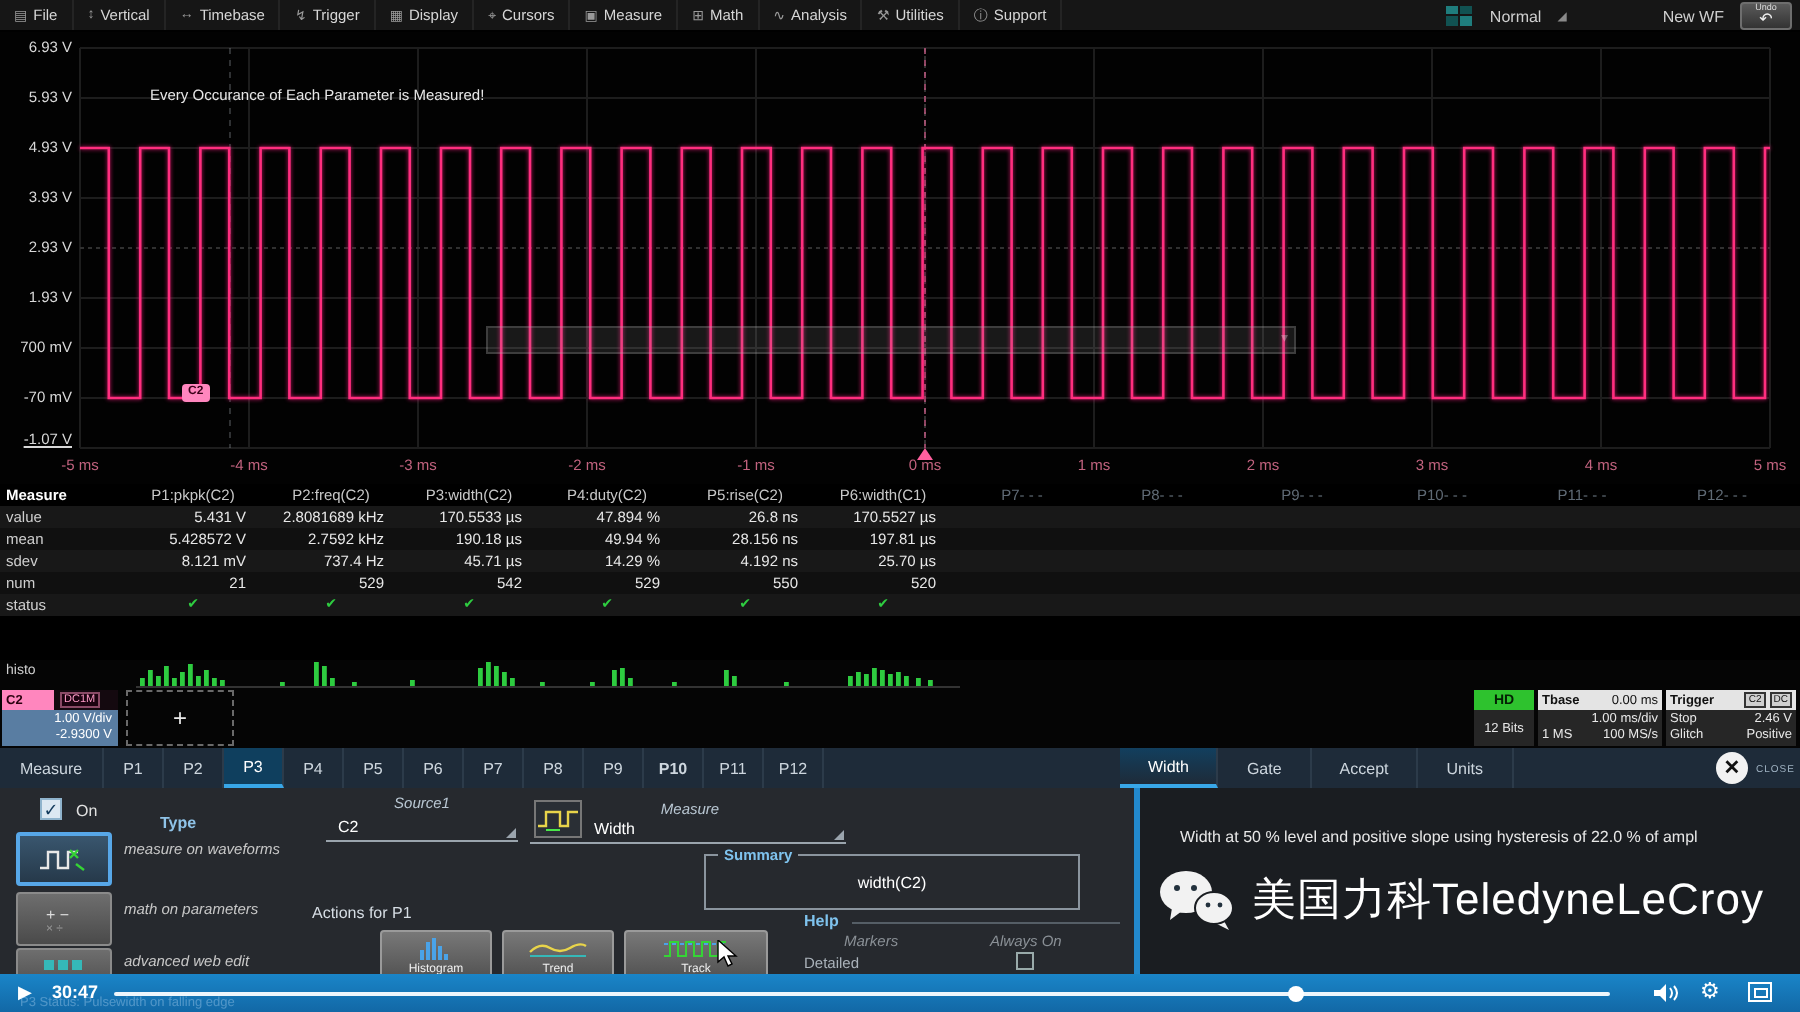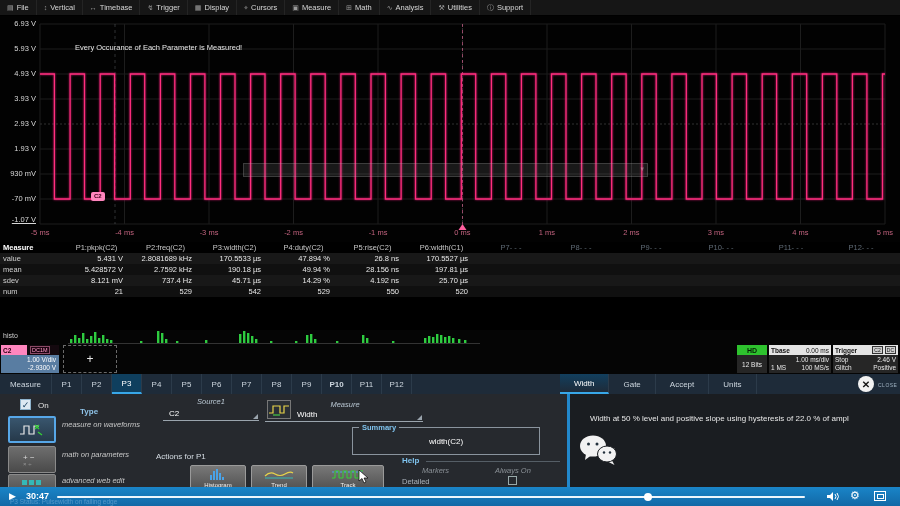--- a/index.html
+++ b/index.html
@@ -183,20 +183,35 @@
         <span class="menu-item"><span class="mi-icon">↔</span>Timebase</span>
         <span class="menu-item"><span class="mi-icon">↯</span>Trigger</span>
         <span class="menu-item"><span class="mi-icon">▦</span>Display</span>
         <span class="menu-item"><span class="mi-icon">⌖</span>Cursors</span>
         <span class="menu-item"><span class="mi-icon">▣</span>Measure</span>
         <span class="menu-item"><span class="mi-icon">⊞</span>Math</span>
         <span class="menu-item"><span class="mi-icon">∿</span>Analysis</span>
         <span class="menu-item"><span class="mi-icon">⚒</span>Utilities</span>
         <span class="menu-item"><span class="mi-icon">ⓘ</span>Support</span>
       </div>
+    <div id="menu-right">
+      <div id="layout-icon">
+          <div></div>
+          <div></div>
+          <div></div>
+          <div></div>
+        </div>
+      <span id="mode-label">Normal</span>
+      <span class="tiny-caret">◢</span>
+      <span id="newwf-label">New WF</span>
+      <div id="undo-btn">
+        <span class="u-lab">Undo</span>
+        <span class="u-arrow">↶</span>
+      </div>
+    </div>
   </div>
 
   <div id="wf-area">
     <svg id="wf-svg" width="900" height="226">
         <line x1="40" y1="8" x2="40" y2="208" stroke="#1d1d1d" stroke-width="1"></line>
         <line x1="124.5" y1="8" x2="124.5" y2="208" stroke="#1d1d1d" stroke-width="1"></line>
         <line x1="209" y1="8" x2="209" y2="208" stroke="#1d1d1d" stroke-width="1"></line>
         <line x1="293.5" y1="8" x2="293.5" y2="208" stroke="#1d1d1d" stroke-width="1"></line>
         <line x1="378" y1="8" x2="378" y2="208" stroke="#1d1d1d" stroke-width="1"></line>
         <line x1="462.5" y1="8" x2="462.5" y2="208" stroke="#303030" stroke-width="1" stroke-dasharray="2 2"></line>
@@ -222,21 +237,21 @@
     <div id="wf-annotation">Every Occurance of Each Parameter is Measured!</div>
     <div id="c2-badge">C2</div>
     <div id="ghost-dropdown"></div>
     <div id="yticks">
         <div class="ytick" style="top: 3px; left: 2px;">6.93 V</div>
         <div class="ytick" style="top: 28px; left: 2px;">5.93 V</div>
         <div class="ytick" style="top: 53px; left: 2px;">4.93 V</div>
         <div class="ytick" style="top: 78px; left: 2px;">3.93 V</div>
         <div class="ytick" style="top: 103px; left: 2px;">2.93 V</div>
         <div class="ytick" style="top: 128px; left: 2px;">1.93 V</div>
-        <div class="ytick" style="top: 153px; left: 2px;">930 mV</div>
+        <div class="ytick" style="top: 153px; left: 2px;">700 mV</div>
         <div class="ytick" style="top: 178px; left: 2px;">-70 mV</div>
         <div class="ytick" style="top: 199px; left: 2px; text-decoration: underline;">-1.07 V</div>
       </div>
     <div id="xticks">
         <div class="xtick" style="left: 25px; top: 212px;">-5 ms</div>
         <div class="xtick" style="left: 109.5px; top: 212px;">-4 ms</div>
         <div class="xtick" style="left: 194px; top: 212px;">-3 ms</div>
         <div class="xtick" style="left: 278.5px; top: 212px;">-2 ms</div>
         <div class="xtick" style="left: 363px; top: 212px;">-1 ms</div>
         <div class="xtick" style="left: 447.5px; top: 212px;">0 ms</div>
@@ -316,20 +331,35 @@
         <div class="mcell val" style="width: 69px;">542</div>
         <div class="mcell val" style="width: 69px;">529</div>
         <div class="mcell val" style="width: 69px;">550</div>
         <div class="mcell val" style="width: 69px;">520</div>
         <div class="mcell val" style="width: 70px;"></div>
         <div class="mcell val" style="width: 70px;"></div>
         <div class="mcell val" style="width: 70px;"></div>
         <div class="mcell val" style="width: 70px;"></div>
         <div class="mcell val" style="width: 70px;"></div>
         <div class="mcell val" style="width: 70px;"></div>
+      </div>
+      <div class="mrow">
+        <div class="mcell lab" style="width: 62px;">status</div>
+        <div class="mcell stat" style="width: 69px;">✔</div>
+        <div class="mcell stat" style="width: 69px;">✔</div>
+        <div class="mcell stat" style="width: 69px;">✔</div>
+        <div class="mcell stat" style="width: 69px;">✔</div>
+        <div class="mcell stat" style="width: 69px;">✔</div>
+        <div class="mcell stat" style="width: 69px;">✔</div>
+        <div class="mcell stat" style="width: 70px;"></div>
+        <div class="mcell stat" style="width: 70px;"></div>
+        <div class="mcell stat" style="width: 70px;"></div>
+        <div class="mcell stat" style="width: 70px;"></div>
+        <div class="mcell stat" style="width: 70px;"></div>
+        <div class="mcell stat" style="width: 70px;"></div>
       </div>
     </div>
 
   <div id="histo-row">
     <span id="histo-label">histo</span>
     <svg id="histo-svg" width="900" height="15">
         <line x1="68" y1="13.5" x2="480" y2="13.5" stroke="#333"></line>
         <rect x="70" y="9" width="2.4" height="4" fill="#2ecc40"></rect>
         <rect x="74" y="5" width="2.4" height="8" fill="#2ecc40"></rect>
         <rect x="78" y="8" width="2.4" height="5" fill="#2ecc40"></rect>
@@ -549,20 +579,21 @@
         <ellipse cx="15" cy="12" rx="13" ry="10.5" fill="#f2f2f2"></ellipse>
         <polygon points="8,20 7,26 13,21.5" fill="#f2f2f2"></polygon>
         <circle cx="10.5" cy="10" r="1.5" fill="#23313d"></circle>
           <circle cx="19" cy="10" r="1.5" fill="#23313d"></circle>
         <ellipse cx="29" cy="20" rx="9.5" ry="8" fill="#f2f2f2"></ellipse>
         <polygon points="34,26.5 36.5,31 29.5,27.5" fill="#f2f2f2"></polygon>
         <circle cx="26" cy="18.5" r="1.2" fill="#23313d"></circle>
           <circle cx="32" cy="18.5" r="1.2" fill="#23313d"></circle>
         <ellipse cx="29" cy="20" rx="9.5" ry="8" fill="none" stroke="#1a1d21" stroke-width="1"></ellipse>
       </svg>
+      <span id="watermark-text">美国力科TeledyneLeCroy</span>
     </div>
   </div>
 
   <div id="player">
     <span id="play-icon">▶</span>
     <span id="player-time">30:47</span>
     <span id="status-msg">P3 Status: Pulsewidth on falling edge</span>
     <div id="progress">
       <div id="progress-dot" style="left: calc(79% - 4px);"></div>
     </div>

